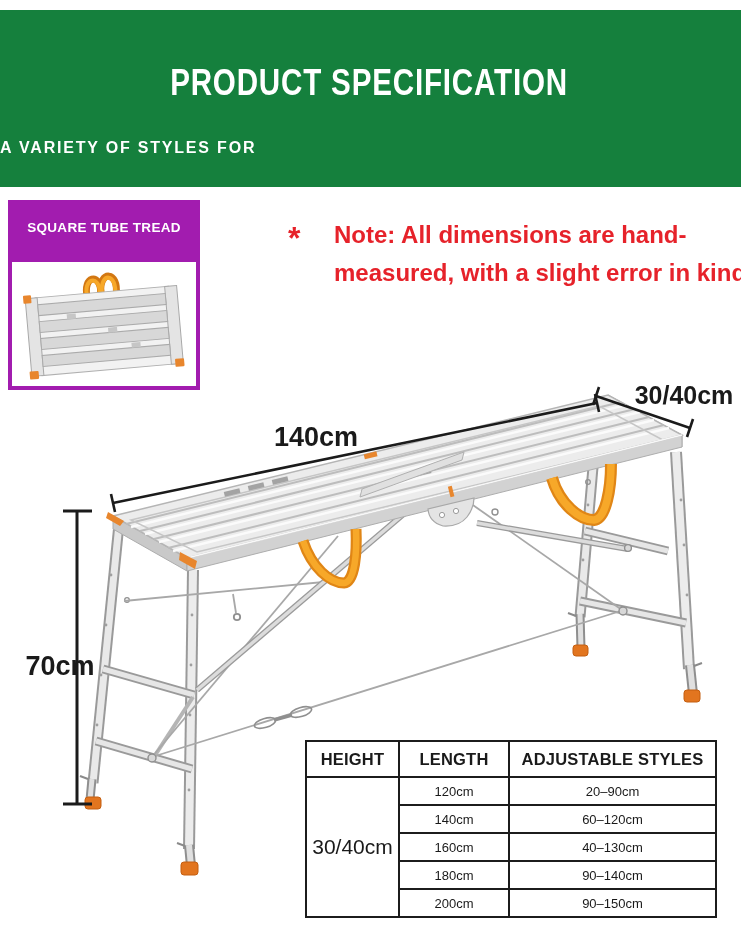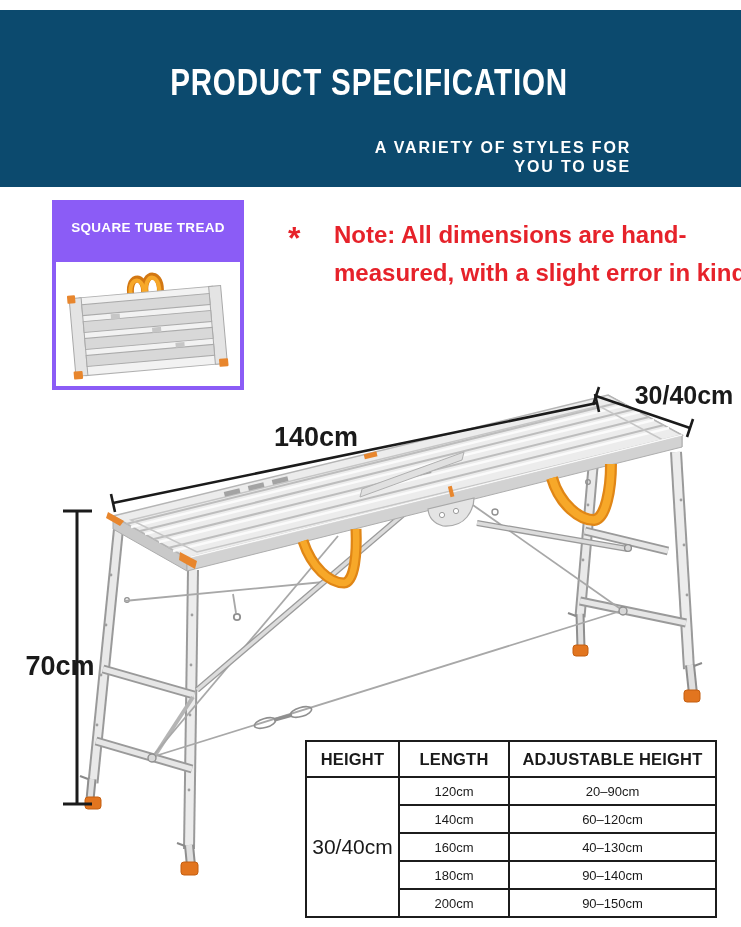--- a/index.html
+++ b/index.html
@@ -4,21 +4,21 @@
 <style>
   html,body{margin:0;padding:0;background:#ffffff;}
   .page{position:relative;width:741px;height:927px;background:#fff;overflow:hidden;
         font-family:"Liberation Sans",sans-serif;}
 
   
   .banner{position:absolute;left:0;top:10px;width:741px;height:177px;}
   .banner-title{position:absolute;left:0;top:52px;width:741px;text-align:center;
         color:#fff;font-size:37px;font-weight:bold;letter-spacing:1px;margin:0;
         transform:scaleX(.8);transform-origin:49% 50%;white-space:nowrap;}
-  .banner-sub{position:absolute;left:0;top:128px;width:631px;text-align:right;
+  .banner-sub{position:absolute;left:0;top:128px;width:631px;text-align:left;
         color:#fff;font-size:16px;font-weight:bold;letter-spacing:1.8px;line-height:19px;}
 
   
   .style-box{position:absolute;left:8px;top:200px;width:192px;height:190px;}
   .style-box-label{position:absolute;left:0;top:20px;width:100%;text-align:center;
         color:#fff;font-size:13.5px;font-weight:bold;letter-spacing:.3px;}
   .style-box-img{position:absolute;left:4px;top:62px;width:184px;height:124px;background:#fff;}
 
   
   .note{position:absolute;left:286px;top:216px;width:455px;color:#E6222A;}
@@ -36,29 +36,28 @@
   .spec-table th{height:34px;font-size:16.5px;font-weight:bold;letter-spacing:.2px;}
   .spec-table td{height:26px;font-size:13px;}
   .spec-table td.hv{font-size:21px;}
   .col-h{width:93px}.col-l{width:110px}.col-a{width:207px}
 </style>
 </head>
 <body>
 
 <div class="page">
 
-  <header class="banner" style="background:#0c4a6e;">
+  <header class="banner" style="background:#15803d;">
     <h1 class="banner-title">PRODUCT SPECIFICATION</h1>
     <div class="banner-sub">
       <div>A VARIETY OF STYLES FOR</div>
-      <div>YOU TO USE</div>
     </div>
   </header>
 
-  <aside class="style-box" style="background:#8b5cf6;margin-left:44px;">
+  <aside class="style-box" style="background:#a21caf;">
     <div class="style-box-label">SQUARE TUBE TREAD</div>
     <div class="style-box-img">
       <svg width="184" height="124" viewBox="0 0 184 124">
         <g transform="rotate(-5 92 66)">
 
           <path d="M78,34 C75,12 93,10 92,30" fill="none" stroke="#D27712" stroke-width="7"></path>
           <path d="M92,30 C92,8 112,10 107,34" fill="none" stroke="#D27712" stroke-width="7"></path>
           <path d="M78,34 C75,14 92,12 91,30" fill="none" stroke="#F7A829" stroke-width="4"></path>
           <path d="M93,30 C93,10 110,12 106,34" fill="none" stroke="#F7A829" stroke-width="4"></path>
 
@@ -256,21 +255,21 @@
   <table class="spec-table">
     <colgroup>
         <col class="col-h">
         <col class="col-l">
         <col class="col-a">
       </colgroup>
     <thead>
       <tr>
         <th>HEIGHT</th>
         <th>LENGTH</th>
-        <th>ADJUSTABLE HEIGHT</th>
+        <th>ADJUSTABLE STYLES</th>
       </tr>
     </thead>
     <tbody>
       <tr>
         <td class="hv" rowspan="5">30/40cm</td>
         <td>120cm</td>
         <td>20–90cm</td>
       </tr>
       <tr>
         <td>140cm</td>

